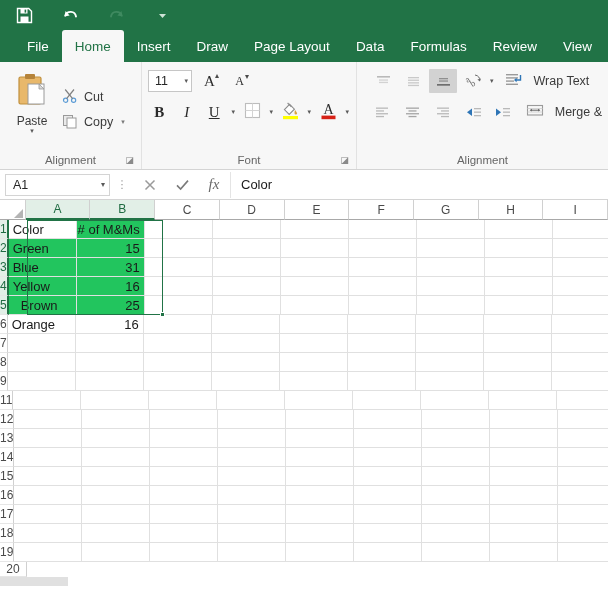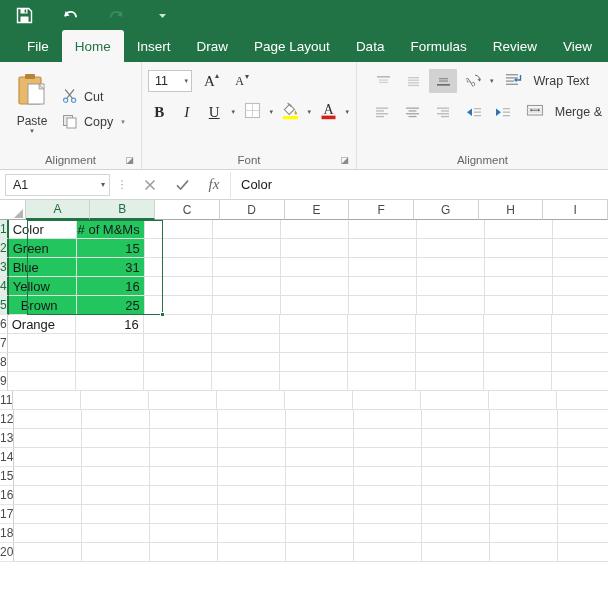--- a/index.html
+++ b/index.html
@@ -807,20 +807,32 @@
         <div class="cell" style="width: 68px; min-width: 68px;"></div>
         <div class="cell" style="width: 68px; min-width: 68px;"></div>
         <div class="cell" style="width: 68px; min-width: 68px;"></div>
         <div class="cell" style="width: 68px; min-width: 68px;"></div>
         <div class="cell" style="width: 68px; min-width: 68px;"></div>
         <div class="cell" style="width: 68px; min-width: 68px;"></div>
         <div class="cell" style="width: 68px; min-width: 68px;"></div>
         <div class="cell" style="width: 68px; min-width: 68px;"></div>
       </div>
       <div class="body-row" style="height: 19px;">
+        <div class="rowhdr">19</div>
+        <div class="cell" style="width: 68px; min-width: 68px;"></div>
+        <div class="cell" style="width: 68px; min-width: 68px;"></div>
+        <div class="cell" style="width: 68px; min-width: 68px;"></div>
+        <div class="cell" style="width: 68px; min-width: 68px;"></div>
+        <div class="cell" style="width: 68px; min-width: 68px;"></div>
+        <div class="cell" style="width: 68px; min-width: 68px;"></div>
+        <div class="cell" style="width: 68px; min-width: 68px;"></div>
+        <div class="cell" style="width: 68px; min-width: 68px;"></div>
+        <div class="cell" style="width: 68px; min-width: 68px;"></div>
+      </div>
+      <div class="body-row" style="height: 19px; flex-direction: column;">
         <div class="rowhdr">20</div>
         <div class="cell" style="width: 68px; min-width: 68px;"></div>
         <div class="cell" style="width: 68px; min-width: 68px;"></div>
         <div class="cell" style="width: 68px; min-width: 68px;"></div>
         <div class="cell" style="width: 68px; min-width: 68px;"></div>
         <div class="cell" style="width: 68px; min-width: 68px;"></div>
         <div class="cell" style="width: 68px; min-width: 68px;"></div>
         <div class="cell" style="width: 68px; min-width: 68px;"></div>
         <div class="cell" style="width: 68px; min-width: 68px;"></div>
         <div class="cell" style="width: 68px; min-width: 68px;"></div>

